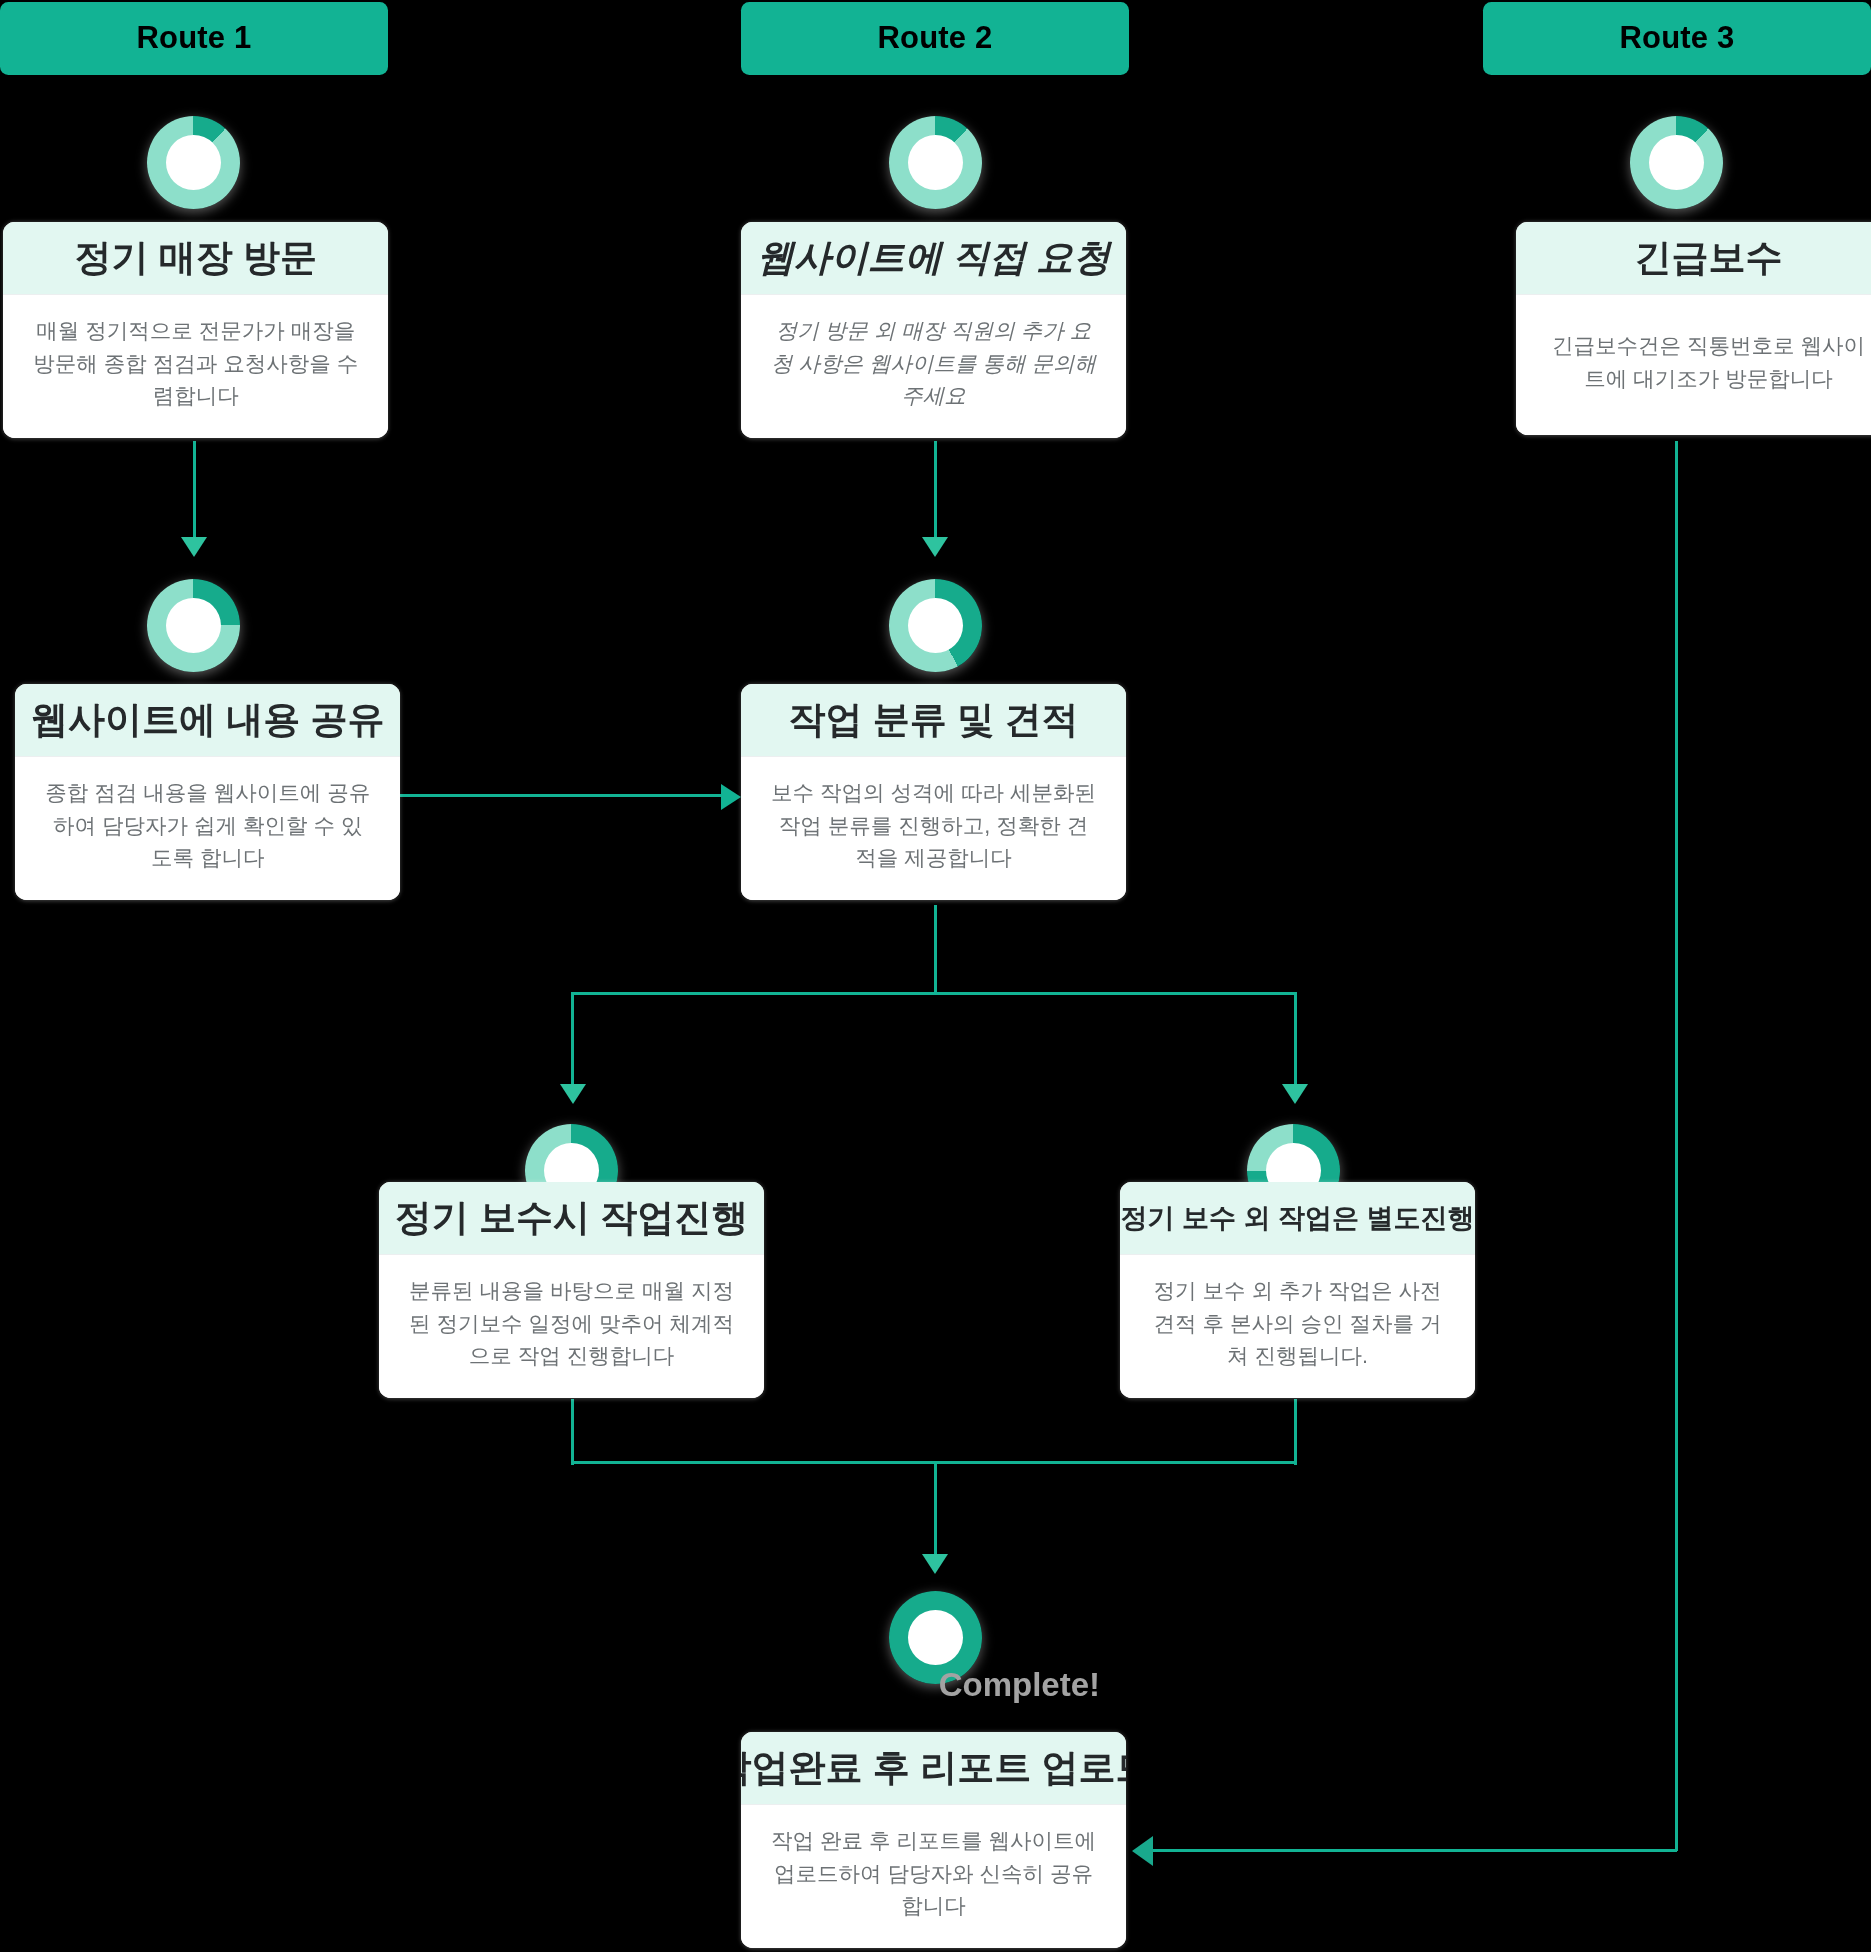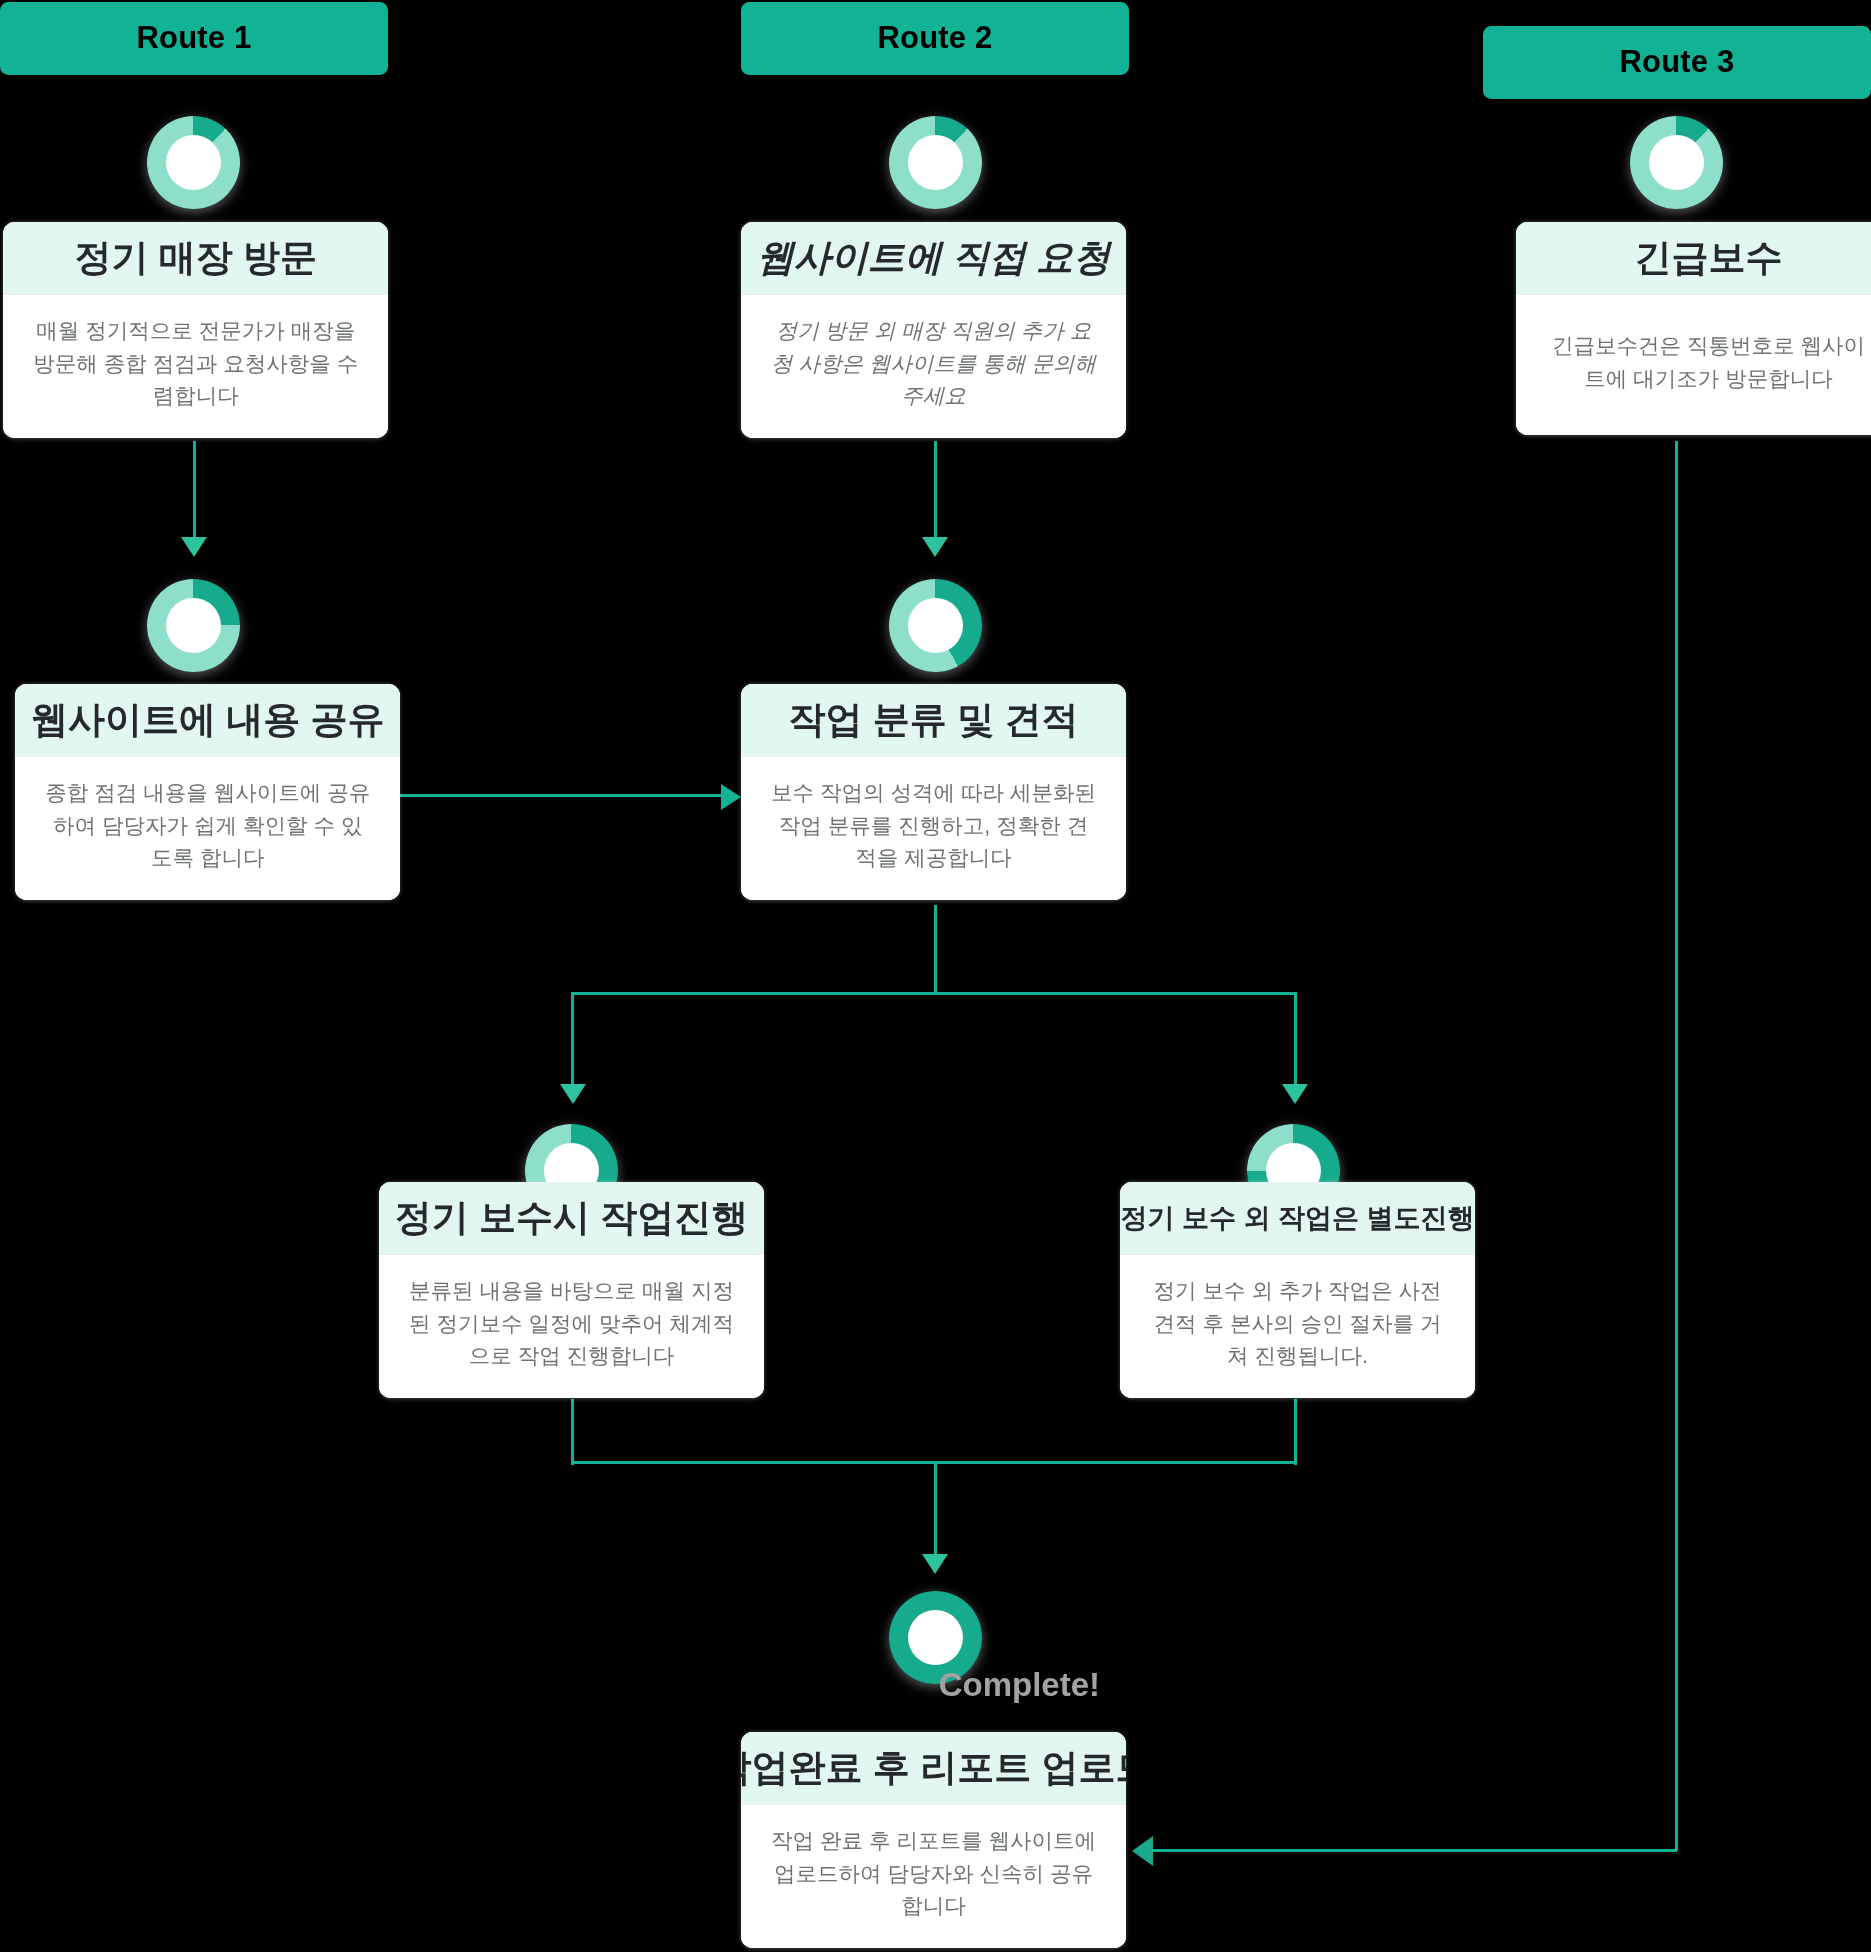--- a/index.html
+++ b/index.html
@@ -114,21 +114,21 @@
     white-space: nowrap;
   }
 </style>
 </head>
 <body>
 
 <div id="stage">
 
   <div class="route-header" style="left:0px; top:1.7px; width:388px;">Route 1</div>
   <div class="route-header" style="left:741px; top:1.7px; width:388px;">Route 2</div>
-  <div class="route-header" style="left:1483px; top:1.7px; width:388px;margin-top:24px;">Route 3</div>
+  <div class="route-header" style="left:1483px; top:1.7px; width:388px;">Route 3</div>
 
   <div class="vline" style="left:193px; top:441px; height:103px;"></div>
   <div class="arrow-down" style="left:181px; top:537px;"></div>
 
   <div class="vline" style="left:934px; top:441px; height:103px;"></div>
   <div class="arrow-down" style="left:922px; top:537px;"></div>
 
   <div class="hline" style="left:388px; top:794px; width:347px;"></div>
   <div class="arrow-right" style="left:721px; top:784px;"></div>
 

